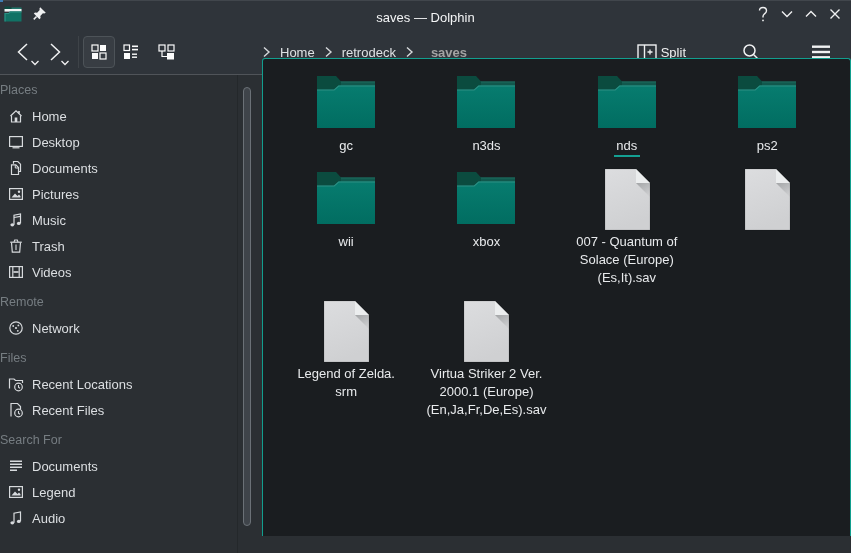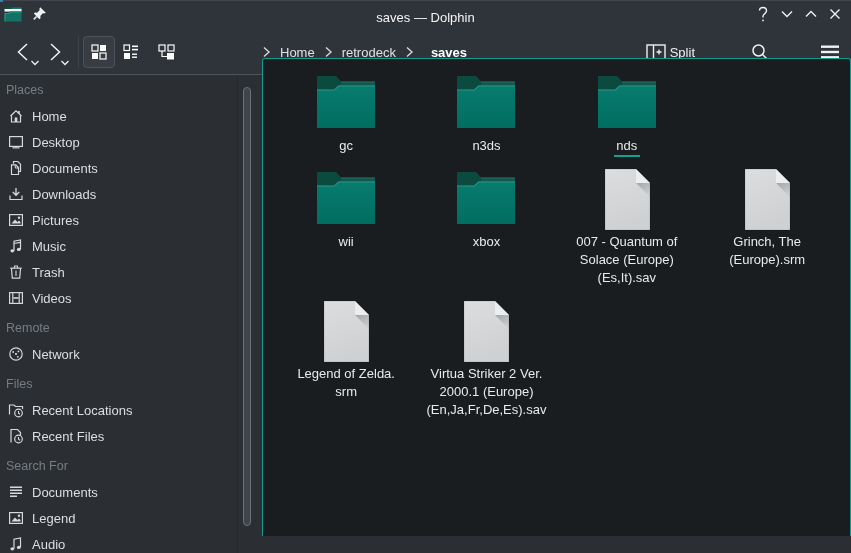--- a/index.html
+++ b/index.html
@@ -20,35 +20,35 @@
   
   .toolbar { position:absolute; left:0; top:28px; width:851px; height:46px; background:#2f343a; }
   .toolbar-sep { position:absolute; left:0; top:74px; width:851px; height:1px; background:#505459; }
   .tbtn { position:absolute; display:flex; align-items:center; justify-content:center; }
   .nav-caret { position:absolute; }
   .vsep { position:absolute; left:78px; top:8px; width:1px; height:32px; background:#3e4348; }
   .viewbtn { position:absolute; top:8px; width:32px; height:32px; border-radius:4px; display:flex; align-items:center; justify-content:center; }
   .viewbtn.selected { background:#383d43; border:1px solid #4d5358; }
   .breadcrumb { position:absolute; left:262px; top:8px; height:32px; display:flex; align-items:center; }
   .crumb { color:#dfe2e4; padding:0 0; }
-  .crumb.current { font-weight:bold; color:#ffffff; }
+  .crumb.current { font-weight:bold; color:#a3a3a3; }
   .crumb-sep { display:flex; align-items:center; margin:0 9px; }
   .crumb-sep:first-child { margin-left:0; }
-  .toolbar-right { position:absolute; right:11px; top:8px; height:32px; display:flex; align-items:center;gap:36px; }
+  .toolbar-right { position:absolute; right:20px; top:8px; height:32px; display:flex; align-items:center;gap:36px; }
   .split-btn { display:flex; align-items:center; margin-right:20px; }
   .split-label { margin-left:4px; color:#eff0f1; }
   .search-btn { margin-right:15px; }
   .menu-btn { }
 
   
   .sidebar { position:absolute; left:0; top:75px; width:262px; height:478px; background:#2b2f33; }
   .sb-scroll-sep { position:absolute; left:237px; top:0; width:1px; height:478px; background:#24282b; }
   .sb-scrollbar { position:absolute; left:243px; top:12px; width:8px; height:439px; border-radius:4px; background:#3f444a; border:1px solid #6b7177; }
   .sb-content { position:absolute; left:0; top:5px; width:236px; }
-  .sb-header { height:20px; line-height:20px; padding-left:6px; color:#767d82; font-size:12.5px; margin-bottom:3px; }
+  .sb-header { height:20px; line-height:20px; color:#767d82; font-size:12.5px; margin-bottom:3px; }
   .sb-header:not(:first-child) { margin-top:7px; }
   .sb-item { height:26px; display:flex; align-items:center; padding-left:8px; }
   .sb-item .sb-icon { width:16px; height:16px; margin-right:8px; flex:none; }
   .sb-item .sb-label { color:#dcdfe2; }
 
   
   .mainview { position:absolute; left:262px; top:58px; width:589px; height:478px; background:#1a1d20; border:1px solid #129e8e; border-bottom:none; border-radius:3px 3px 0 0; }
   .grid { position:absolute; left:13px; top:13px; }
   .grow { display:flex; }
   .cell { width:140.33px; display:flex; flex-direction:column; align-items:center; }
@@ -231,29 +231,20 @@
               <path d="M5.5 3.8 V1.5 H9.8 L12.5 4.2 V11.5 H10.5" fill="none" stroke="#d7dadd" stroke-width="1.2"></path>
               <path d="M3.5 4.8 H7.8 L10.5 7.5 V14.5 H3.5 Z" fill="none" stroke="#d7dadd" stroke-width="1.2"></path>
               <path d="M7.3 5.2 V8 H10" fill="none" stroke="#d7dadd" stroke-width="1"></path>
             </svg>
           </span>
           <span class="sb-label">Documents</span>
         </div>
         <div class="sb-item">
           <span class="sb-icon">
             <svg width="16" height="16" viewBox="0 0 16 16">
-              <path d="M8 2 V9 M4.8 6 L8 9.3 L11.2 6" fill="none" stroke="#d7dadd" stroke-width="1.3"></path>
-              <path d="M2 9.5 V13.5 H14 V9.5" fill="none" stroke="#d7dadd" stroke-width="1.2"></path>
-            </svg>
-          </span>
-          <span class="sb-label">Downloads</span>
-        </div>
-        <div class="sb-item">
-          <span class="sb-icon">
-            <svg width="16" height="16" viewBox="0 0 16 16">
               <rect x="1.6" y="2.6" width="12.8" height="10.8" fill="none" stroke="#d7dadd" stroke-width="1.2"></rect>
               <path d="M3.5 11.5 L7 7.5 L9.5 10 L11 8.5 L12.5 10.2 V11.5 Z" fill="#d7dadd"></path>
               <circle cx="11" cy="5.8" r="1.2" fill="#d7dadd"></circle>
             </svg>
           </span>
           <span class="sb-label">Pictures</span>
         </div>
         <div class="sb-item">
           <span class="sb-icon">
             <svg width="16" height="16" viewBox="0 0 16 16">
@@ -409,56 +400,74 @@
     <path d="M25 9.5 H61 V15 H25 Z" fill="#11584d"></path>
     <path d="M25 9.5 H61 V10.6 H25 Z" fill="#1f6a5f"></path>
     <path d="M3 4 H22 L27 9.5 V17.5 H3 Z" fill="#0b4b3f"></path>
     <path d="M3 17.5 H20 L24.5 13.5 H61 V56 H3 Z" fill="url(#fg)"></path>
     <path d="M3 17.5 H20 L24.5 13.5 H61 V14.6 H24.9 L20.4 18.6 H3 Z" fill="#2e9084"></path>
   </svg>
             </div>
             <div class="label">nds</div>
             <div class="underline-bar" style="width: 26px;"></div>
           </div>
-        </div>
-        <div class="grow" style="height: 132px;">
           <div class="cell">
             <div class="icon64">
               <svg width="64" height="64" viewBox="0 0 64 64">
     <defs>
       <linearGradient id="fg" x1="0" y1="0" x2="0" y2="1">
         <stop offset="0" stop-color="#077c6f"></stop>
                     <stop offset="1" stop-color="#016d61"></stop>
       </linearGradient>
     </defs>
     <path d="M25 9.5 H61 V15 H25 Z" fill="#11584d"></path>
     <path d="M25 9.5 H61 V10.6 H25 Z" fill="#1f6a5f"></path>
     <path d="M3 4 H22 L27 9.5 V17.5 H3 Z" fill="#0b4b3f"></path>
     <path d="M3 17.5 H20 L24.5 13.5 H61 V56 H3 Z" fill="url(#fg)"></path>
     <path d="M3 17.5 H20 L24.5 13.5 H61 V14.6 H24.9 L20.4 18.6 H3 Z" fill="#2e9084"></path>
   </svg>
             </div>
-            <div class="label">wii</div>
-          </div>
+            <div class="label">ps2</div>
+          </div>
+        </div>
+        <div class="grow" style="height: 132px;">
           <div class="cell">
             <div class="icon64">
               <svg width="64" height="64" viewBox="0 0 64 64">
     <defs>
       <linearGradient id="fg" x1="0" y1="0" x2="0" y2="1">
         <stop offset="0" stop-color="#077c6f"></stop>
                     <stop offset="1" stop-color="#016d61"></stop>
       </linearGradient>
     </defs>
     <path d="M25 9.5 H61 V15 H25 Z" fill="#11584d"></path>
     <path d="M25 9.5 H61 V10.6 H25 Z" fill="#1f6a5f"></path>
     <path d="M3 4 H22 L27 9.5 V17.5 H3 Z" fill="#0b4b3f"></path>
     <path d="M3 17.5 H20 L24.5 13.5 H61 V56 H3 Z" fill="url(#fg)"></path>
     <path d="M3 17.5 H20 L24.5 13.5 H61 V14.6 H24.9 L20.4 18.6 H3 Z" fill="#2e9084"></path>
   </svg>
             </div>
+            <div class="label">wii</div>
+          </div>
+          <div class="cell">
+            <div class="icon64">
+              <svg width="64" height="64" viewBox="0 0 64 64">
+    <defs>
+      <linearGradient id="fg" x1="0" y1="0" x2="0" y2="1">
+        <stop offset="0" stop-color="#077c6f"></stop>
+                    <stop offset="1" stop-color="#016d61"></stop>
+      </linearGradient>
+    </defs>
+    <path d="M25 9.5 H61 V15 H25 Z" fill="#11584d"></path>
+    <path d="M25 9.5 H61 V10.6 H25 Z" fill="#1f6a5f"></path>
+    <path d="M3 4 H22 L27 9.5 V17.5 H3 Z" fill="#0b4b3f"></path>
+    <path d="M3 17.5 H20 L24.5 13.5 H61 V56 H3 Z" fill="url(#fg)"></path>
+    <path d="M3 17.5 H20 L24.5 13.5 H61 V14.6 H24.9 L20.4 18.6 H3 Z" fill="#2e9084"></path>
+  </svg>
+            </div>
             <div class="label">xbox</div>
           </div>
           <div class="cell">
             <div class="icon64">
               <svg width="64" height="64" viewBox="0 0 64 64">
     <defs>
       <linearGradient id="pg" x1="0" y1="0" x2="0.3" y2="1">
         <stop offset="0" stop-color="#dcdddf"></stop>
                     <stop offset="1" stop-color="#cfd0d2"></stop>
       </linearGradient>
@@ -489,22 +498,20 @@
         <stop offset="0" stop-color="#a3a5a7"></stop>
                     <stop offset="1" stop-color="#cccdcf"></stop>
       </linearGradient>
     </defs>
     <path d="M10 1 H41 L55 15 V62 H10 Z" fill="url(#pg)"></path>
     <path d="M41 15 H55 V29 Z" fill="url(#sh)"></path>
     <path d="M41 1 L55 15 H41 Z" fill="#ebedee"></path>
     <path d="M10 1 H41 L55 15 V62 H10 Z" fill="none" stroke="#000" stroke-opacity="0.12" stroke-width="1"></path>
   </svg>
             </div>
-            <div class="label">Grinch, The
-(Europe).srm</div>
           </div>
         </div>
         <div class="grow" style="height: 132px;">
           <div class="cell">
             <div class="icon64">
               <svg width="64" height="64" viewBox="0 0 64 64">
     <defs>
       <linearGradient id="pg" x1="0" y1="0" x2="0.3" y2="1">
         <stop offset="0" stop-color="#dcdddf"></stop>
                     <stop offset="1" stop-color="#cfd0d2"></stop>

